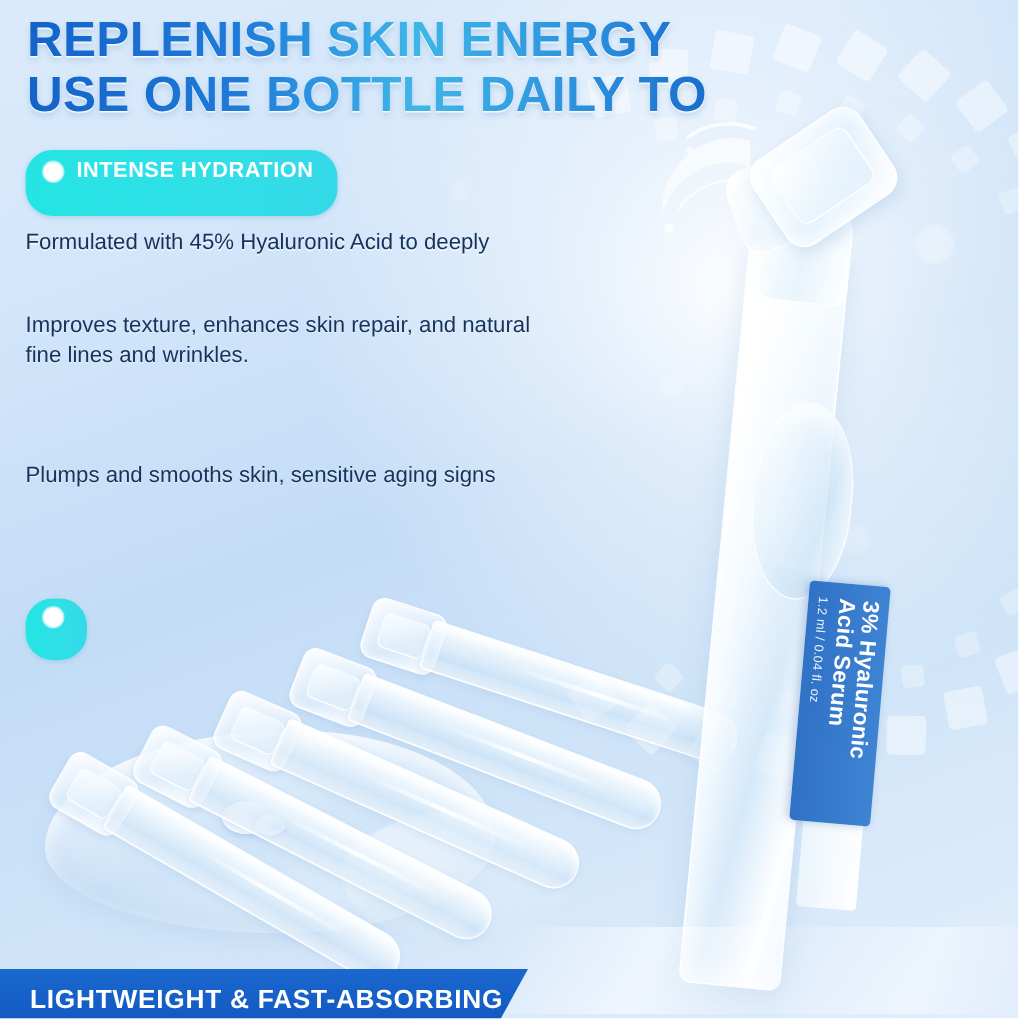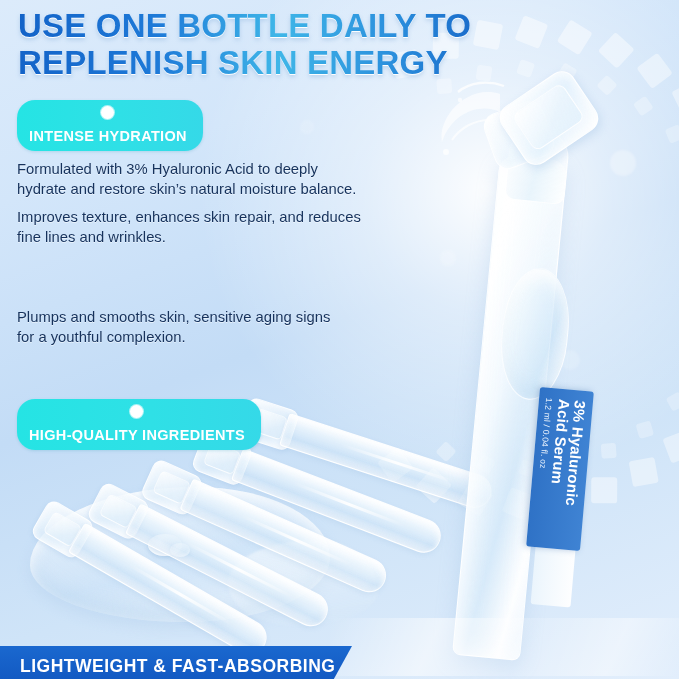--- a/index.html
+++ b/index.html
@@ -173,23 +173,22 @@
     text-shadow:none;
     filter:drop-shadow(0 1px 0 rgba(255,255,255,.95)) drop-shadow(0 2px 2px rgba(120,165,215,.35));
   }
 
   
   .benefit{position:absolute;left:17px;width:470px;}
   .pill{
     display:inline-flex;align-items:center;gap:9px;
     background:linear-gradient(90deg,#25e4e4 0%,#2fe0e6 55%,#35d9e8 100%);
     border-radius:18px;
-    padding:6px 16px 7px 12px;
+    padding:6px 16px 22px 12px;
     box-shadow:0 1px 3px rgba(90,170,200,.30);
-    flex-direction:column;
   }
   .dot{
     width:13px;height:13px;border-radius:50%;background:#fff;flex:none;
     box-shadow:0 0 0 1px rgba(255,255,255,.6);
   }
   .pill-label{
     color:#ffffff;font-weight:bold;font-size:14.5px;letter-spacing:.35px;
     text-transform:uppercase;white-space:nowrap;
   }
   .desc{
@@ -305,53 +304,50 @@
     <div class="hero-cap"></div>
 
     <div class="hero-label-white"></div>
     <div class="hero-label">
       <div class="l1">3% Hyaluronic Acid Serum</div>
       <div class="l2">1.2 ml / 0.04 fl. oz</div>
     </div>
   </div>
 
   <div class="headline">
+    <span class="ln w">REPLENISH SKIN ENERGY</span>
     <span class="ln w">USE ONE BOTTLE DAILY TO</span>
-    <span class="ln w">REPLENISH SKIN ENERGY</span>
   </div>
 
   <div class="benefit" style="top:100px;">
     <div class="pill">
       <span class="dot"></span>
       <span class="pill-label">INTENSE HYDRATION</span>
     </div>
     <div class="desc">
-      <span class="l">Formulated with 3% Hyaluronic Acid to deeply</span>
-      <span class="l">hydrate and restore skin’s natural moisture balance.</span>
+      <span class="l">Formulated with 45% Hyaluronic Acid to deeply</span>
     </div>
   </div>
 
   <div class="benefit" style="top:199px;">
     <div class="desc">
-      <span class="l">Improves texture, enhances skin repair, and reduces</span>
+      <span class="l">Improves texture, enhances skin repair, and natural</span>
       <span class="l">fine lines and wrinkles.</span>
     </div>
   </div>
 
   <div class="benefit" style="top:299px;">
     <div class="desc">
       <span class="l">Plumps and smooths skin, sensitive aging signs</span>
-      <span class="l">for a youthful complexion.</span>
     </div>
   </div>
 
   <div class="benefit" style="top:399px;">
     <div class="pill">
       <span class="dot"></span>
-      <span class="pill-label">HIGH-QUALITY INGREDIENTS</span>
     </div>
     <div class="desc">
     </div>
   </div>
 
   <div class="ribbon-sheen"></div>
   <div class="ribbon">
     <span>LIGHTWEIGHT &amp; FAST-ABSORBING</span>
   </div>
 

